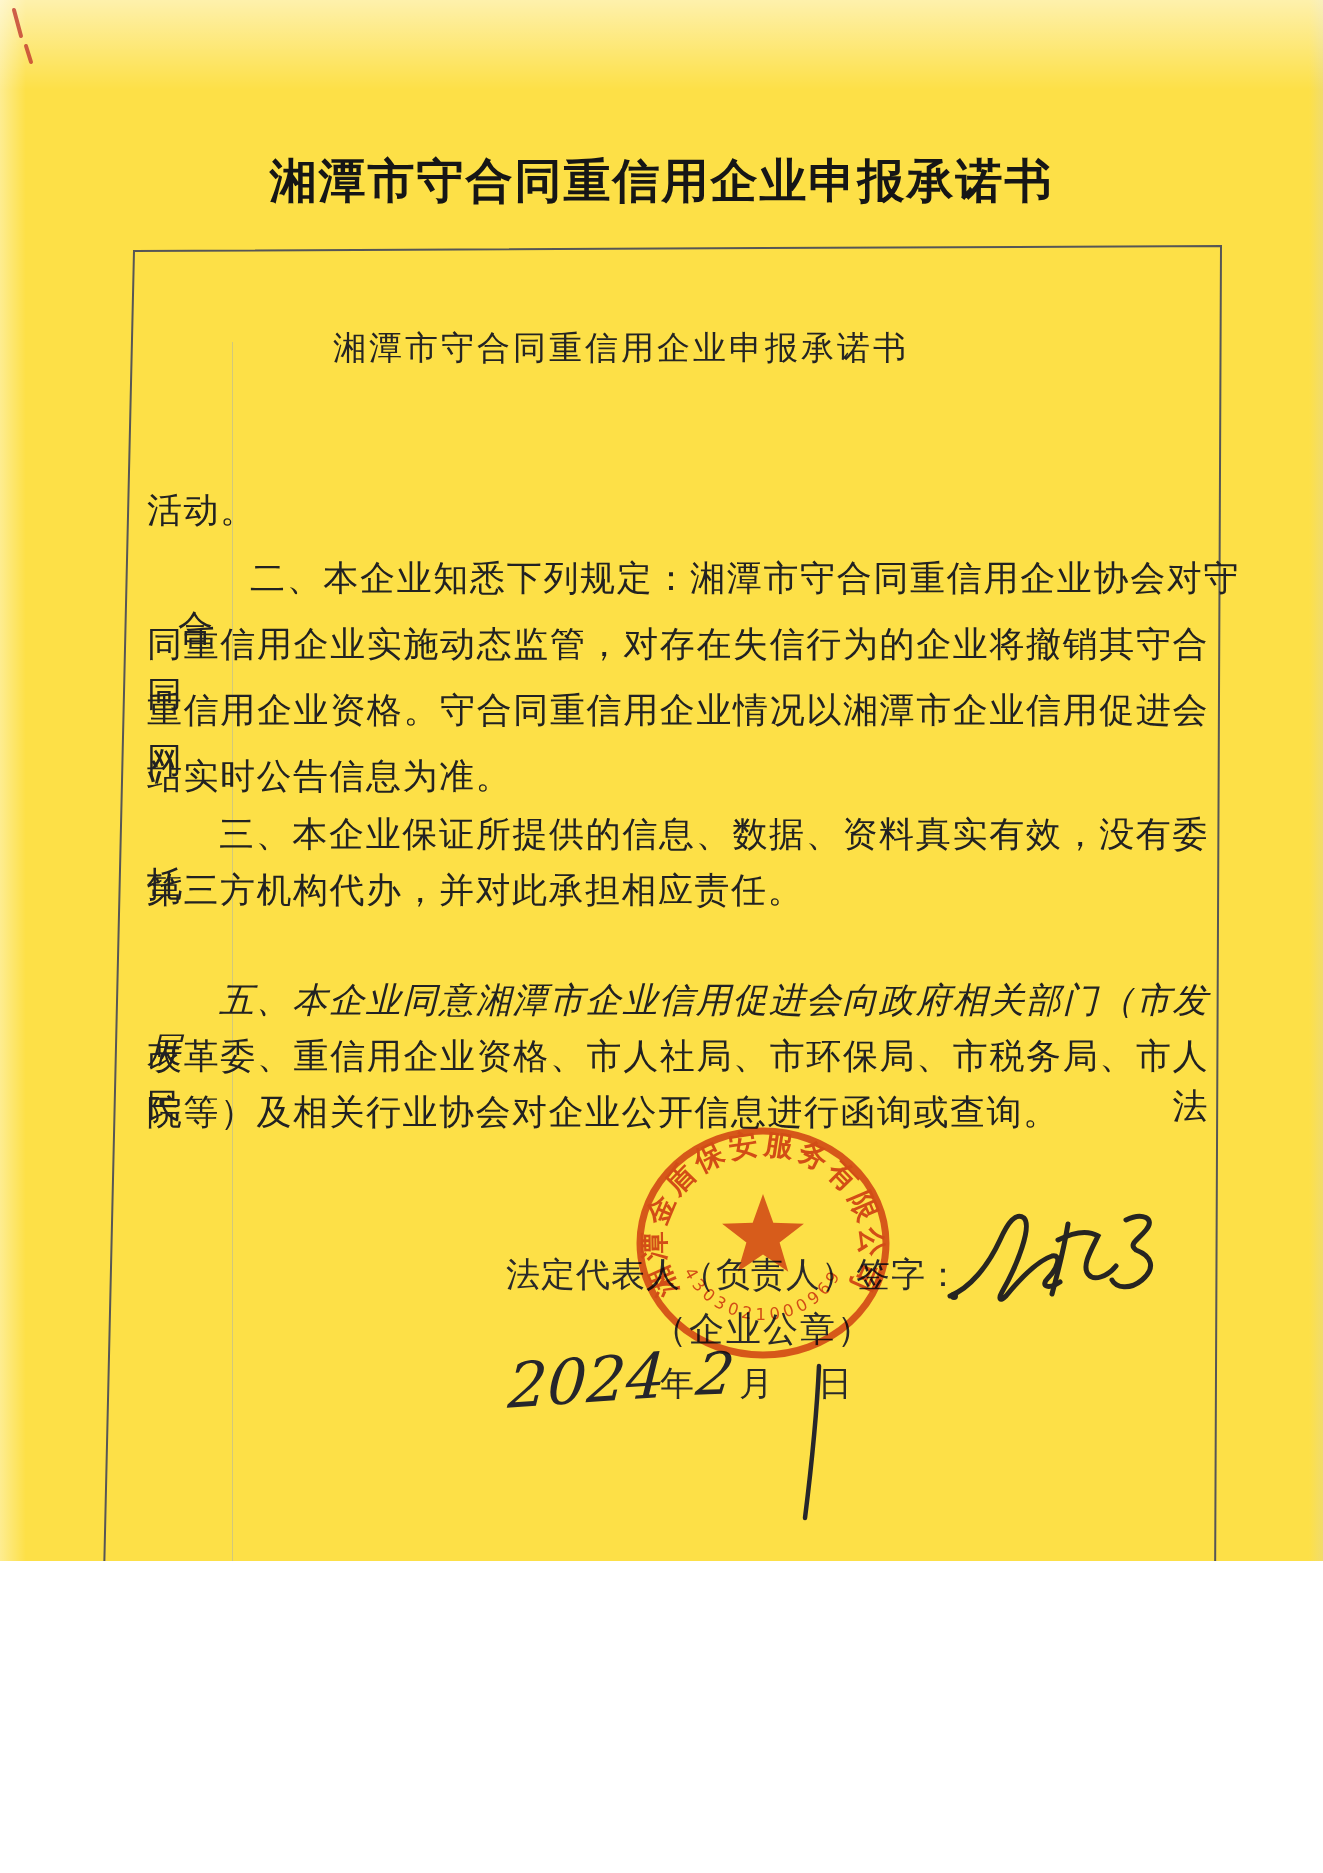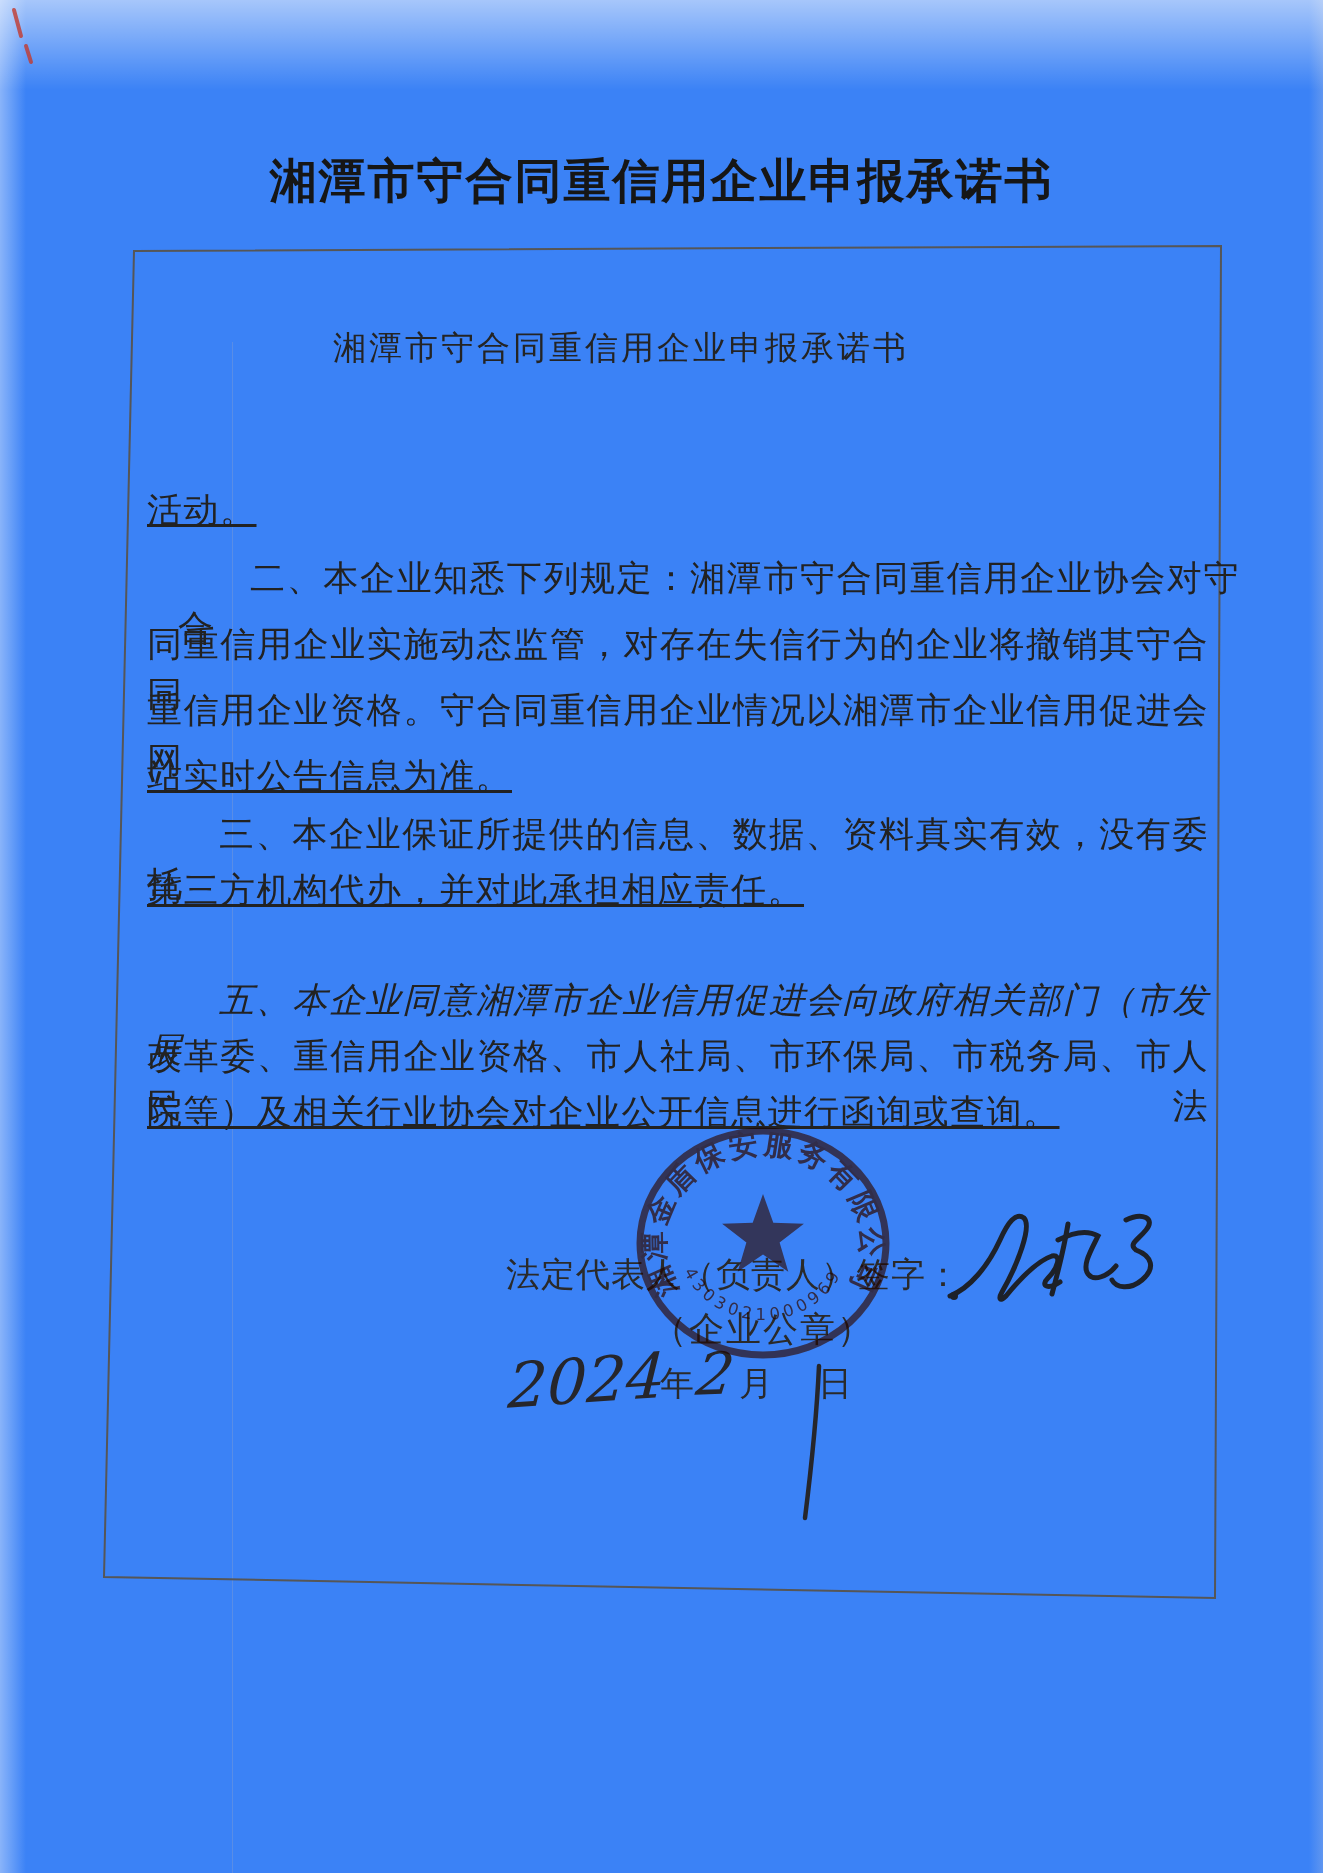--- a/index.html
+++ b/index.html
@@ -1,18 +1,18 @@
 <!DOCTYPE html>
 <html><head>
 <meta charset="utf-8">
 <style>
   html,body{margin:0;padding:0;}
   .page{
-    position:relative; width:1323px; height:1873px;
-    background:#3b82f6; overflow:hidden;
+    position:relative; width:1323px; height:1561px;
+    background:#fde047; overflow:hidden;
     font-family:"Liberation Serif","DejaVu Serif",serif;
   }
   .page::before{
     content:""; position:absolute; inset:0; pointer-events:none;
     background:
       linear-gradient(180deg, rgba(255,255,255,.55), rgba(255,255,255,0) 90px),
       linear-gradient(90deg, rgba(255,255,255,.40), rgba(255,255,255,0) 26px),
       linear-gradient(270deg, rgba(205,210,222,.25), rgba(255,255,255,0) 14px);
   }
   .main-title{
@@ -27,21 +27,21 @@
   }
   .border-svg,.marks-svg{position:absolute; left:0; top:0; pointer-events:none;}
   .fold-line{
     position:absolute; left:232px; top:342px; width:1px; height:1531px;
     background:rgba(140,160,205,.38);
   }
   .bline{
     position:absolute; left:147px; width:1062px;
     font-size:35px; letter-spacing:1.5px; color:#222222; line-height:50px;
   }
-  .nw{white-space:nowrap;text-decoration:underline;}
+  .nw{white-space:nowrap;}
   .just{text-align:justify; text-align-last:justify;}
   .ind{text-indent:72px;}
   .l1{top:418px;}  .l2{top:486px;}  .l3{top:554px;margin-left:31px;}  .l4{top:620px;}
   .l5{top:686px;}  .l6{top:752px;}  .l7{top:810px;}  .l8{top:866px;}
   .l9{top:920px;}  .l10{top:976px;font-style:italic;} .l11{top:1032px;} .l12{top:1088px;}
   .sig-label{
     position:absolute; left:506px; top:1252px; font-size:34px;
     letter-spacing:1px; color:#2a2a2a; white-space:nowrap;
   }
   .seal-note{

